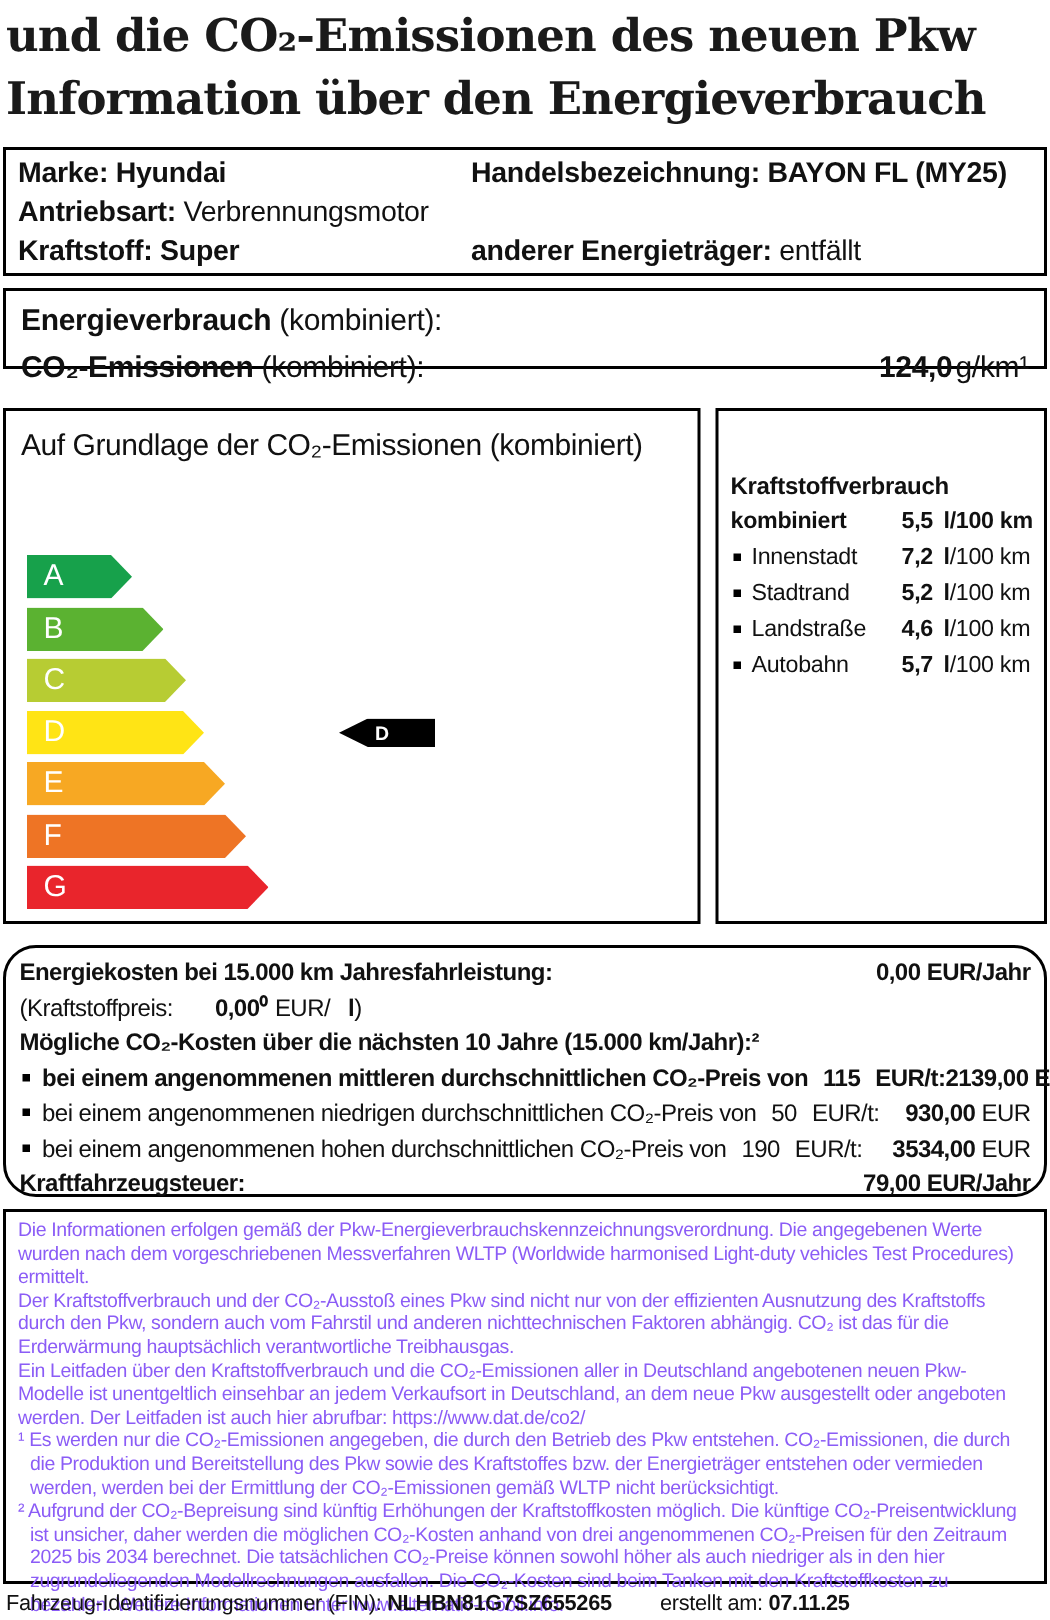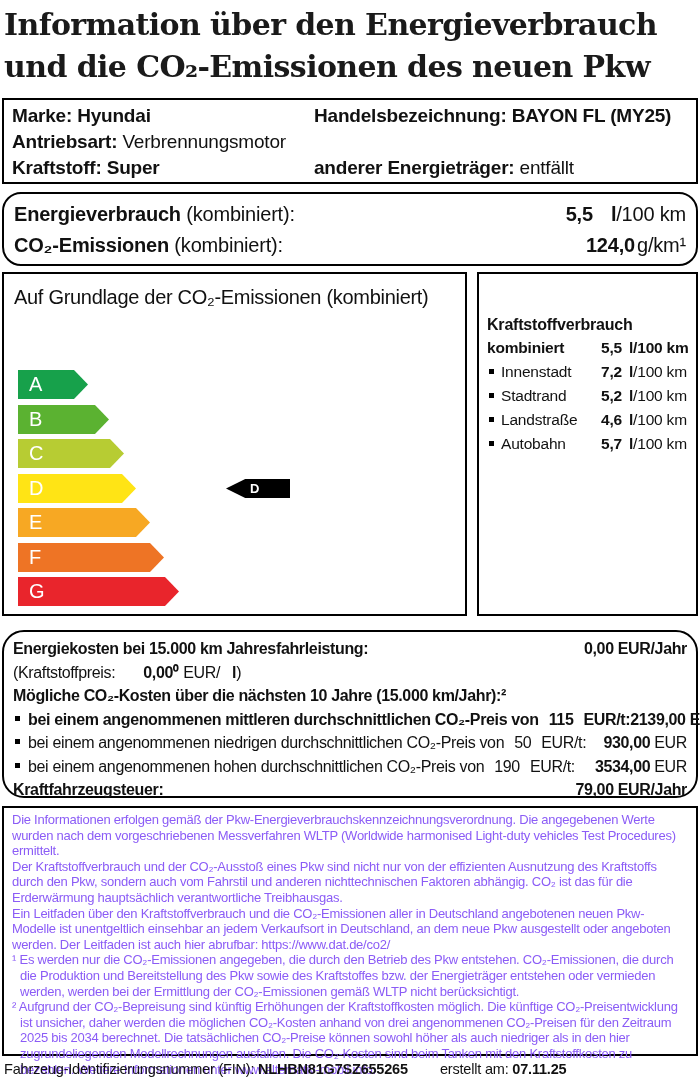--- a/index.html
+++ b/index.html
@@ -16,21 +16,21 @@
   .box { position:absolute; border:2px solid #000; background:#fff; }
 
   
   .box-vehicle { top:98px; left:2px; width:696px; height:86px; padding:3px 8px; font-size:19px; }
   .vrow { position:relative; height:26px; line-height:26px; white-space:nowrap; letter-spacing:-0.2px; }
   .vcol2 { position:absolute; left:302px; top:0; }
   .lbl { font-weight:bold; }
   .val-b { font-weight:bold; }
 
   
-  .box-consumption { top:192px; left:2px; width:696px; height:74px; padding:5px 10px; font-size:20px;border-radius:19px; }
+  .box-consumption { top:192px; left:2px; width:696px; height:54px; padding:5px 10px; font-size:20px; }
   .crow { display:flex; justify-content:space-between; height:31px; line-height:31px; letter-spacing:-0.2px; }
   .crow .right { white-space:nowrap; }
   .v-gap-wide { font-weight:bold; margin-right:18px; }
   .v-gap-none { font-weight:bold; margin-right:2px; }
   .u-l { font-weight:bold; }
 
   
   .box-co2class { top:272px; left:2px; width:465px; height:344px; padding:8px 10px; }
   .co2-heading { font-size:22px; font-weight:bold; letter-spacing:-0.2px; }
   .co2-sub { font-size:20px; line-height:30px; letter-spacing:-0.3px; }
@@ -83,22 +83,22 @@
   .footer { position:absolute; top:1060px; left:4px; width:692px; height:20px;
             font-size:14.5px; line-height:18px; letter-spacing:-0.2px; }
   .footer .erstellt { position:absolute; left:436px; top:0; }
 </style>
 </head>
 <body>
 
 <div class="page">
 
   <div class="title">
+    <div>und die CO₂-Emissionen des neuen Pkw</div>
     <div>Information über den Energieverbrauch</div>
-    <div>und die CO₂-Emissionen des neuen Pkw</div>
   </div>
 
   <div class="box box-vehicle">
     <div class="vrow">
       <span class="lbl">Marke:</span>
       <span class="val-b">Hyundai</span>
       <span class="vcol2">
         <span class="lbl">Handelsbezeichnung:</span>
         <span class="val-b">BAYON FL (MY25)</span>
       </span>
@@ -113,21 +113,20 @@
       <span class="vcol2">
         <span class="lbl">anderer Energieträger:</span>
         <span>entfällt</span>
       </span>
     </div>
   </div>
 
   <div class="box box-consumption">
     <div class="crow">
       <span><span class="lbl">Energieverbrauch</span><span> (kombiniert):</span></span>
-      <span class="right"><span class="v-gap-wide">5,5</span><span class="u-l">l</span><span>/100 km</span></span>
     </div>
     <div class="crow">
       <span><span class="lbl">CO₂-Emissionen</span><span> (kombiniert):</span></span>
       <span class="right"><span class="v-gap-none">124,0</span><span>g/km¹</span></span>
     </div>
   </div>
 
   <div class="box box-co2class">
     <div class="co2-sub">Auf Grundlage der CO₂-Emissionen (kombiniert)</div>
     <div class="arrows">

